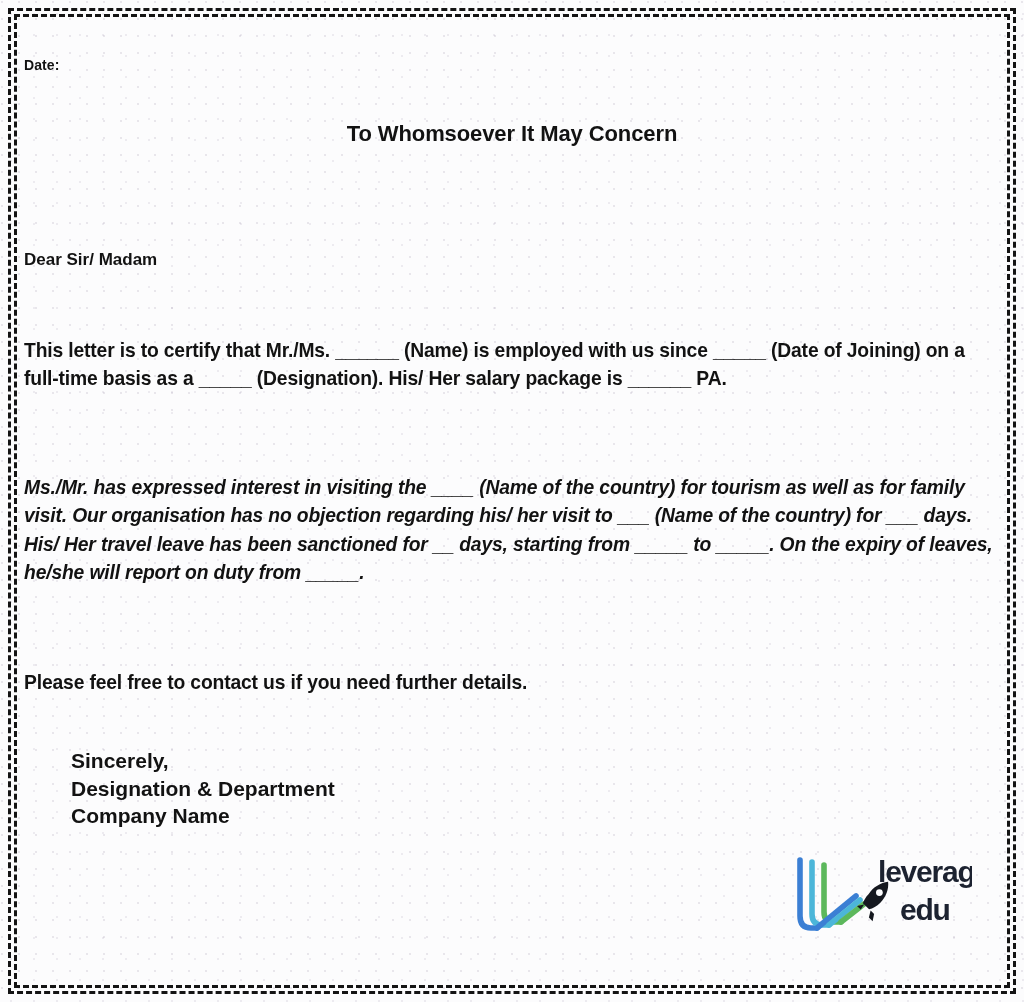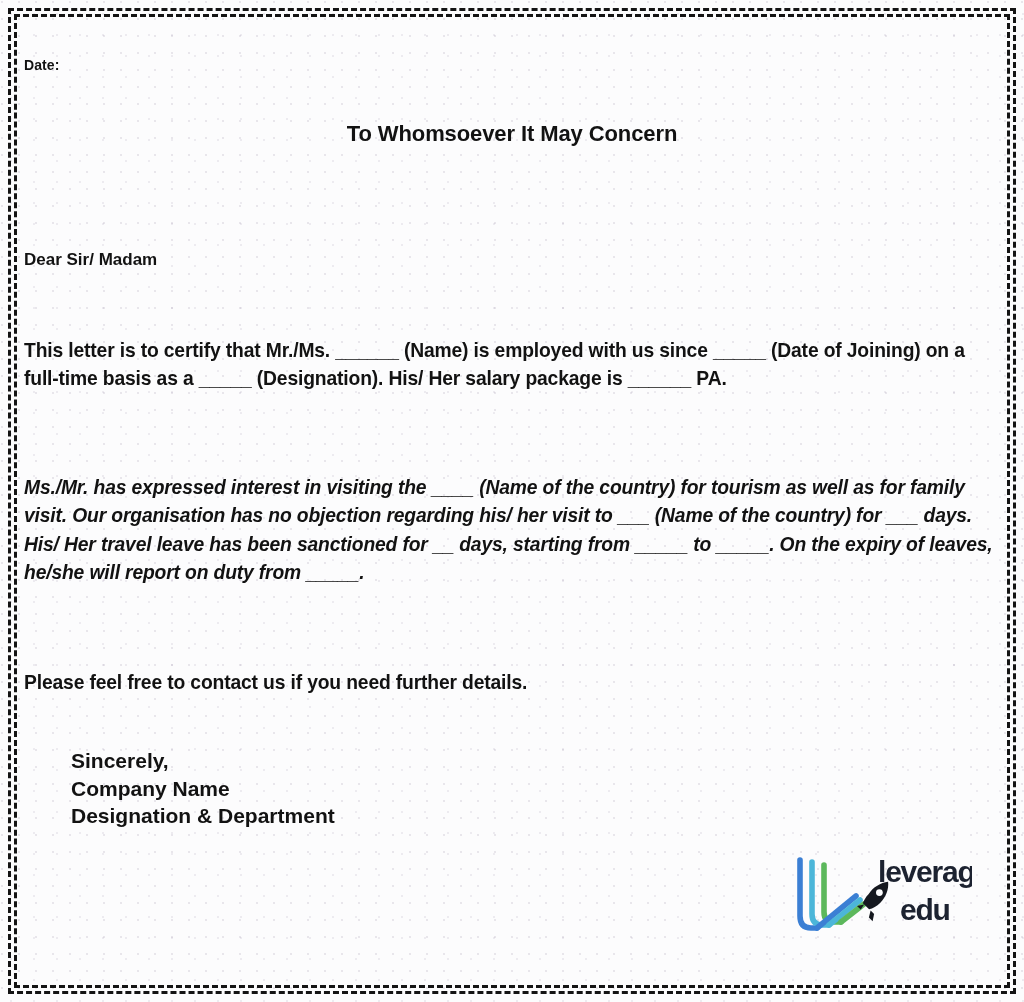--- a/index.html
+++ b/index.html
@@ -149,22 +149,22 @@
     <div class="salutation">Dear Sir/ Madam</div>
 
     <div class="para para-1">This letter is to certify that Mr./Ms. ______ (Name) is employed with us since _____ (Date of Joining) on a full-time basis as a _____ (Designation). His/ Her salary package is ______ PA.</div>
 
     <div class="para para-2">Ms./Mr. has expressed interest in visiting the ____ (Name of the country) for tourism as well as for family visit. Our organisation has no objection regarding his/ her visit to ___ (Name of the country) for ___ days. His/ Her travel leave has been sanctioned for __ days, starting from _____ to _____. On the expiry of leaves, he/she will report on duty from _____.</div>
 
     <div class="para para-3">Please feel free to contact us if you need further details.</div>
 
     <div class="signature">
       <div>Sincerely,</div>
+      <div>Designation &amp; Department</div>
       <div>Company Name</div>
-      <div>Designation &amp; Department</div>
     </div>
 
     <div class="logo">
       <svg viewBox="0 0 178 92" width="178" height="92" aria-hidden="true">
 
         <g fill="none" stroke-linecap="round" stroke-linejoin="round" stroke-width="5.6">
           <path d="M6 8 L6 64 Q6 76 17 76 L23 76" stroke="#3b7fd4"></path>
           <path d="M18 10 L18 62 Q18 73 28.5 73 L35 73" stroke="#4cb6d9"></path>
           <path d="M30 13 L30 60 Q30 70 40 70 L47 70" stroke="#5cb85c"></path>
         </g>

